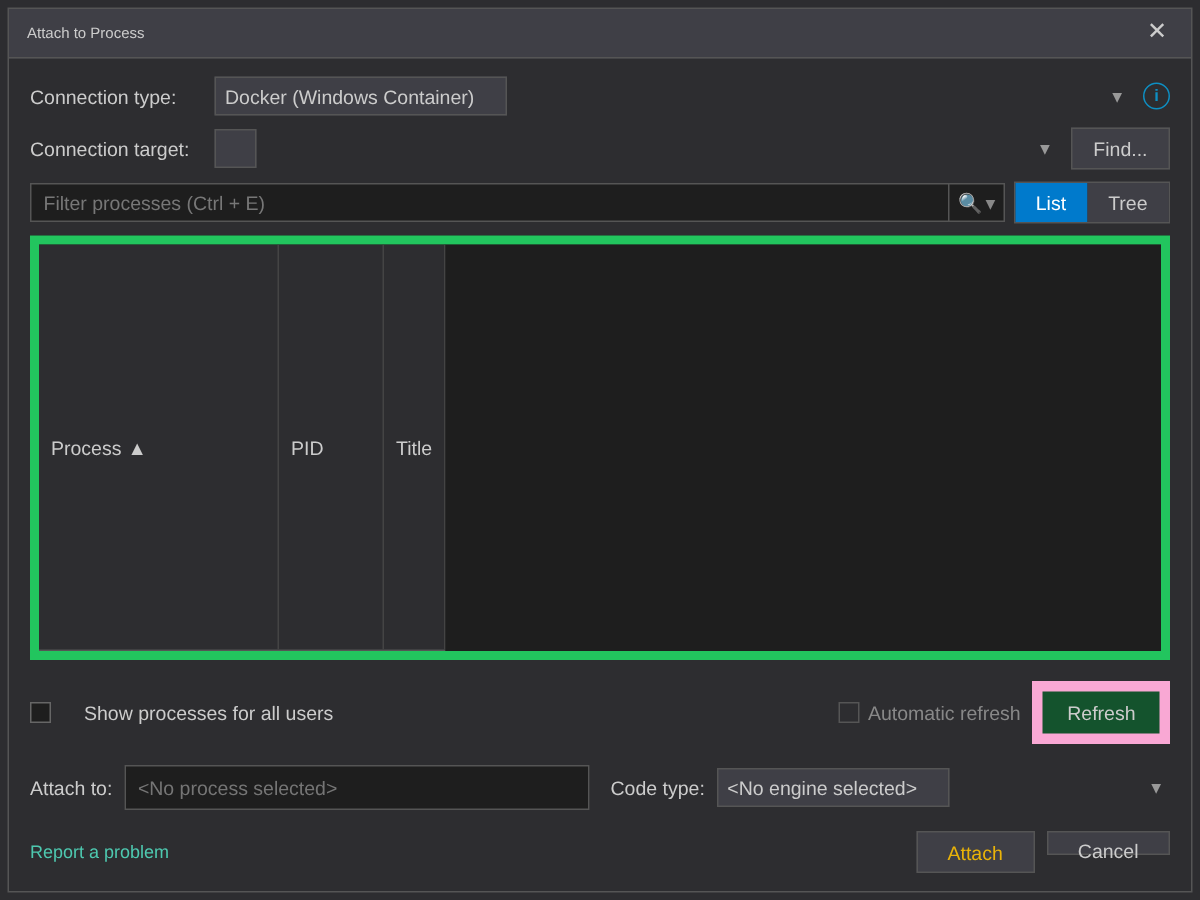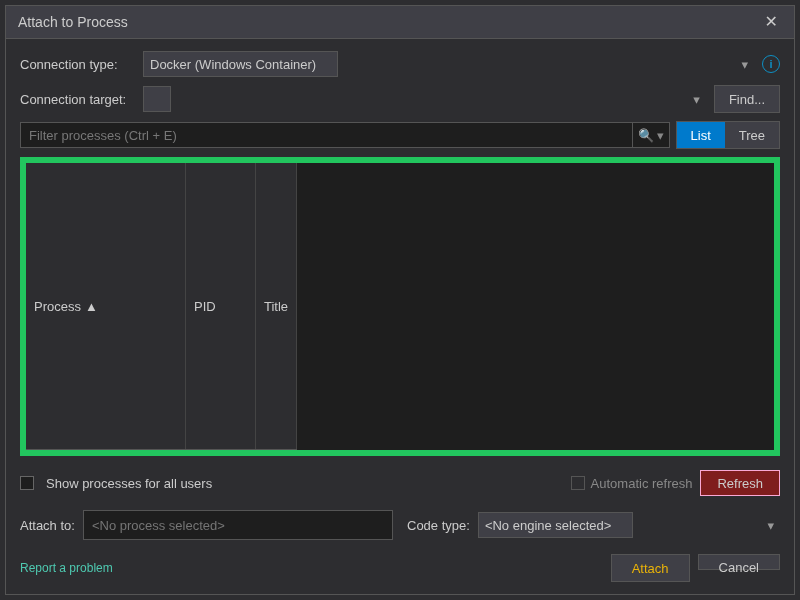--- a/index.html
+++ b/index.html
@@ -36,21 +36,21 @@
       padding: 8px 12px;
       display: flex;
       align-items: center;
       justify-content: space-between;
       border-bottom: 1px solid #555;
       flex-shrink: 0;
     }
 
     .title-bar-text {
       color: #ccc;
-      font-size: 14px;
+      font-size: 10px;
     }
 
     .close-btn {
       background: none;
       border: none;
       color: #ccc;
       cursor: pointer;
       font-size: 16px;
       padding: 0 4px;
       line-height: 1;
@@ -229,21 +229,21 @@
       display: flex;
       align-items: center;
       justify-content: space-between;
       padding: 6px 0;
       flex-shrink: 0;
     }
 
     .checkbox-label {
       display: flex;
       align-items: center;
-      gap: 12px;
+      gap: 22px;
       cursor: pointer;
       color: #ccc;
     }
 
     .checkbox-label input[type="checkbox"] {
       width: 14px;
       height: 14px;
       background: #1e1e1e;
       border: 1px solid #666;
       appearance: none;
@@ -268,26 +268,26 @@
     .auto-refresh-checkbox {
       width: 14px;
       height: 14px;
       background: #2d2d30;
       border: 1px solid #555;
       appearance: none;
       cursor: pointer;
     }
 
     .refresh-btn {
-      background: #7f1d1d;
-      border: 1px solid #f9a8d4;
+      background: #14532d;
+      border: 7px solid #f9a8d4;
       color: #ccc;
       padding: 4px 16px;
       cursor: pointer;
-      height: 26px;
+      height: 42px;
     }
 
     .attach-row {
       display: flex;
       align-items: center;
       gap: 14px;
       flex-shrink: 0;
     }
 
     .attach-field-group {

